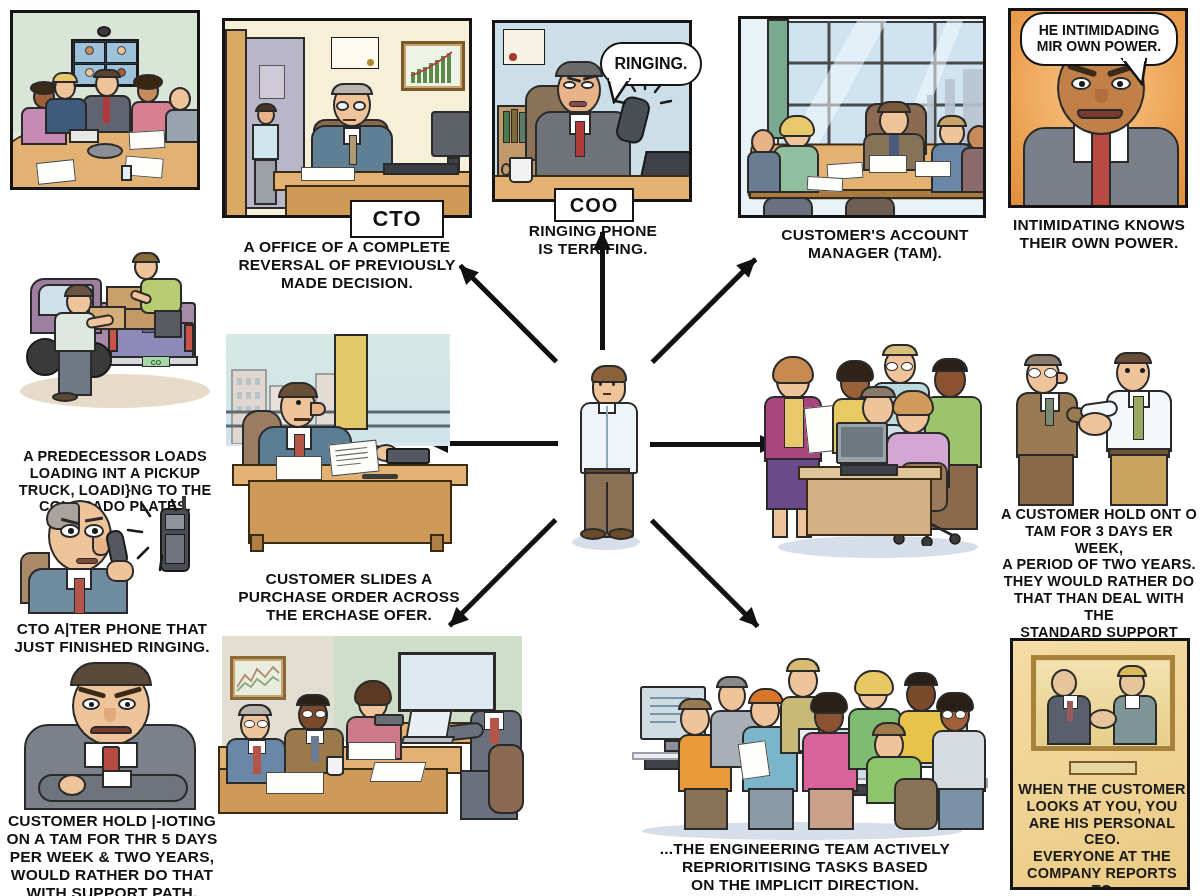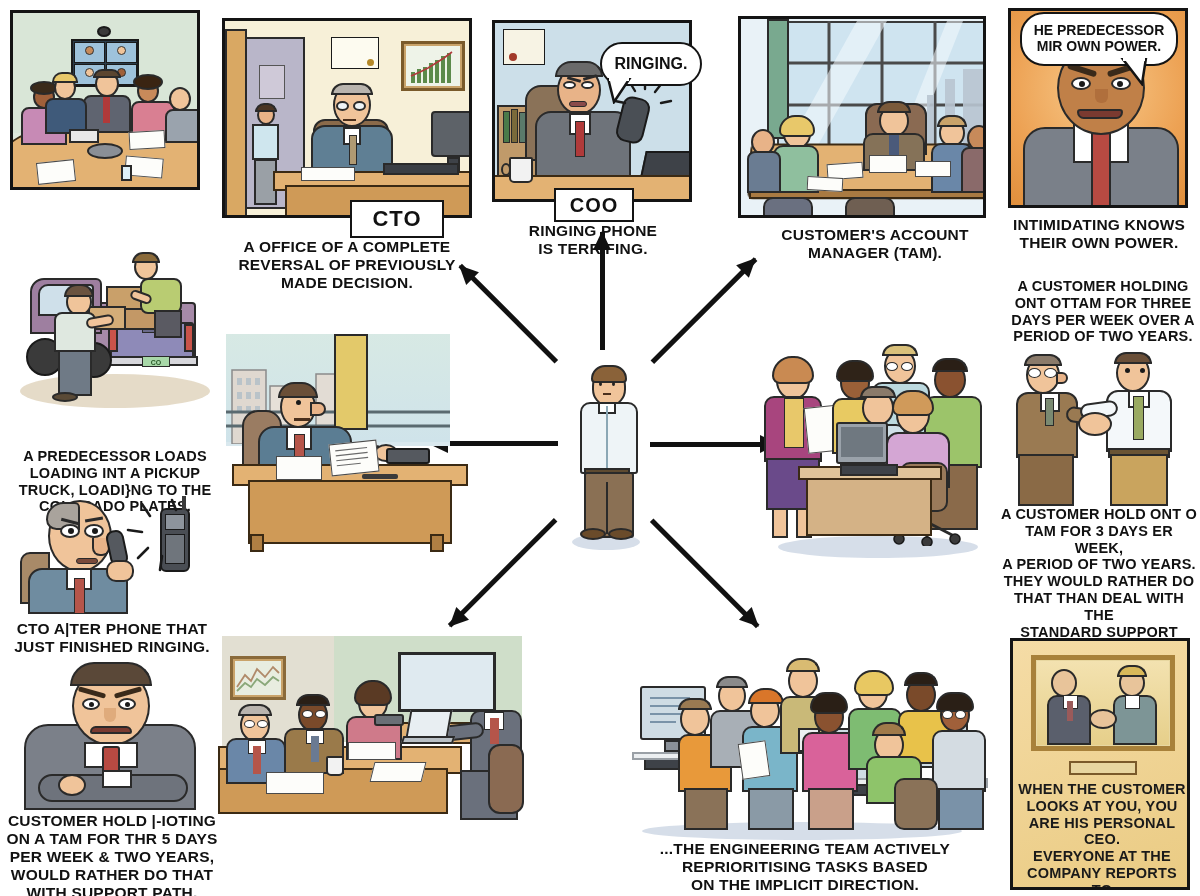--- a/index.html
+++ b/index.html
@@ -419,34 +419,30 @@
         <div class="rect round" style="position:absolute; left:60px; top:66px; width:20px; height:13px; background:#fff; border:2px solid #2a2a2a;"></div>
         <div class="rect round" style="position:absolute; left:100px; top:66px; width:20px; height:13px; background:#fff; border:2px solid #2a2a2a;"></div>
         <div class="rect round" style="position:absolute; left:68px; top:70px; width:6px; height:6px; background:#1a1a1a;"></div>
         <div class="rect round" style="position:absolute; left:106px; top:70px; width:6px; height:6px; background:#1a1a1a;"></div>
 
         <div class="rect" style="position:absolute; left:84px; top:78px; width:13px; height:14px; background:#b06f3c; border-radius:0 0 6px 6px;"></div>
         <div class="rect" style="position:absolute; left:66px; top:98px; width:46px; height:10px; background:#7a3a30; border:2.5px solid #2a2a2a; border-radius:6px 6px 12px 12px;"></div>
       </div>
     </div>
 
-    <div class="bubble" style="left:12px; top:4px; width:154px; height:50px; font-size:14px; white-space:pre-line; border-radius:24px;">HE PREDECESSOR
+    <div class="bubble" style="left:12px; top:4px; width:154px; height:50px; font-size:14px; white-space:pre-line; border-radius:24px;">HE INTIMIDADING
 MIR OWN POWER.</div>
     <svg style="position:absolute; left:112px; top:50px; z-index:6;" width="32" height="28" viewBox="0 0 32 28">
       <polygon points="2,0 26,0 22,26" fill="#fff" stroke="#141414" stroke-width="2.5"></polygon>
       <rect x="3" y="0" width="22" height="3" fill="#fff"></rect>
     </svg>
     <div class="caption cap15" style="left:-4px; top:208px; width:190px; white-space:pre-line;">INTIMIDATING KNOWS
 THEIR OWN POWER.</div>
   </div>
 
-  <div class="caption cap14" style="left:1006px; top:278px; width:194px; white-space:pre-line;">A CUSTOMER HOLDING
-ONT OTTAM FOR THREE
-DAYS PER WEEK OVER A
-PERIOD OF TWO YEARS.</div>
 
   <div class="panel" style="left:14px; top:252px; width:210px; height:240px;">
     <div class="panel" style="left:0; top:0; width:205px; height:168px;">
       <div class="shadow" style="left:6px; top:122px; width:190px; height:34px; background:#e2d7c2; opacity:.9;"></div>
 
       <div class="rect" style="left:42px; top:50px; width:140px; height:62px; background:#a68aa8; border:2.5px solid #2a2a2a; border-radius:4px;"></div>
       <div class="rect" style="left:16px; top:26px; width:72px; height:56px; background:#9e7fa0; border:2.5px solid #2a2a2a; border-radius:14px 6px 0 0;"></div>
       <div class="rect" style="left:24px; top:32px; width:56px; height:32px; background:#cfe0ea; border:2px solid #2a2a2a; border-radius:10px 4px 0 0;"></div>
       <div class="rect" style="left:96px; top:70px; width:84px; height:38px; background:#8e8ab8; border:2.5px solid #2a2a2a; border-radius:3px;"></div>
       <div class="rect" style="left:128px; top:76px; width:18px; height:5px; background:#6a6a8a; border:1.5px solid #2a2a2a;"></div>
@@ -611,20 +607,23 @@
           <line x1="4" y1="5" x2="36" y2="5"></line>
             <line x1="4" y1="10" x2="36" y2="10"></line>
           <line x1="4" y1="15" x2="36" y2="15"></line>
             <line x1="4" y1="20" x2="28" y2="20"></line>
         </g>
       </svg>
       <div class="paper" style="left:54px; top:122px; width:44px; height:22px;"></div>
       <div class="rect" style="left:164px; top:114px; width:44px; height:16px; background:#55595f; border:2px solid #1a1a1a; border-radius:3px;"></div>
       <div class="rect" style="left:140px; top:140px; width:36px; height:5px; background:#3a3a3a; border-radius:2px;"></div>
     </div>
+    <div class="caption cap15" style="left:-6px; top:236px; width:266px; white-space:pre-line;">CUSTOMER SLIDES A
+PURCHASE ORDER ACROSS
+THE ERCHASE OFER.</div>
   </div>
 
   <div class="panel" style="left:748px; top:340px; width:270px; height:290px;">
     <div class="panel" style="left:0; top:0; width:264px; height:226px;">
       <div class="shadow" style="left:30px; top:196px; width:200px; height:22px;"></div>
 
       <div>
         <div class="rect round" style="position:absolute; left:28px; top:22px; width:34px; height:38px; background:#f0c49a; border:2px solid #2a2a2a;"></div>
         <div class="rect" style="position:absolute; left:24px; top:16px; width:42px; height:28px; background:#c98a52; border:2px solid #2a2a2a; border-radius:20px 20px 8px 8px;"></div>
         <div class="rect" style="position:absolute; left:16px; top:56px; width:58px; height:66px; background:#a8457e; border:2px solid #2a2a2a; border-radius:10px 10px 0 0;"></div>

